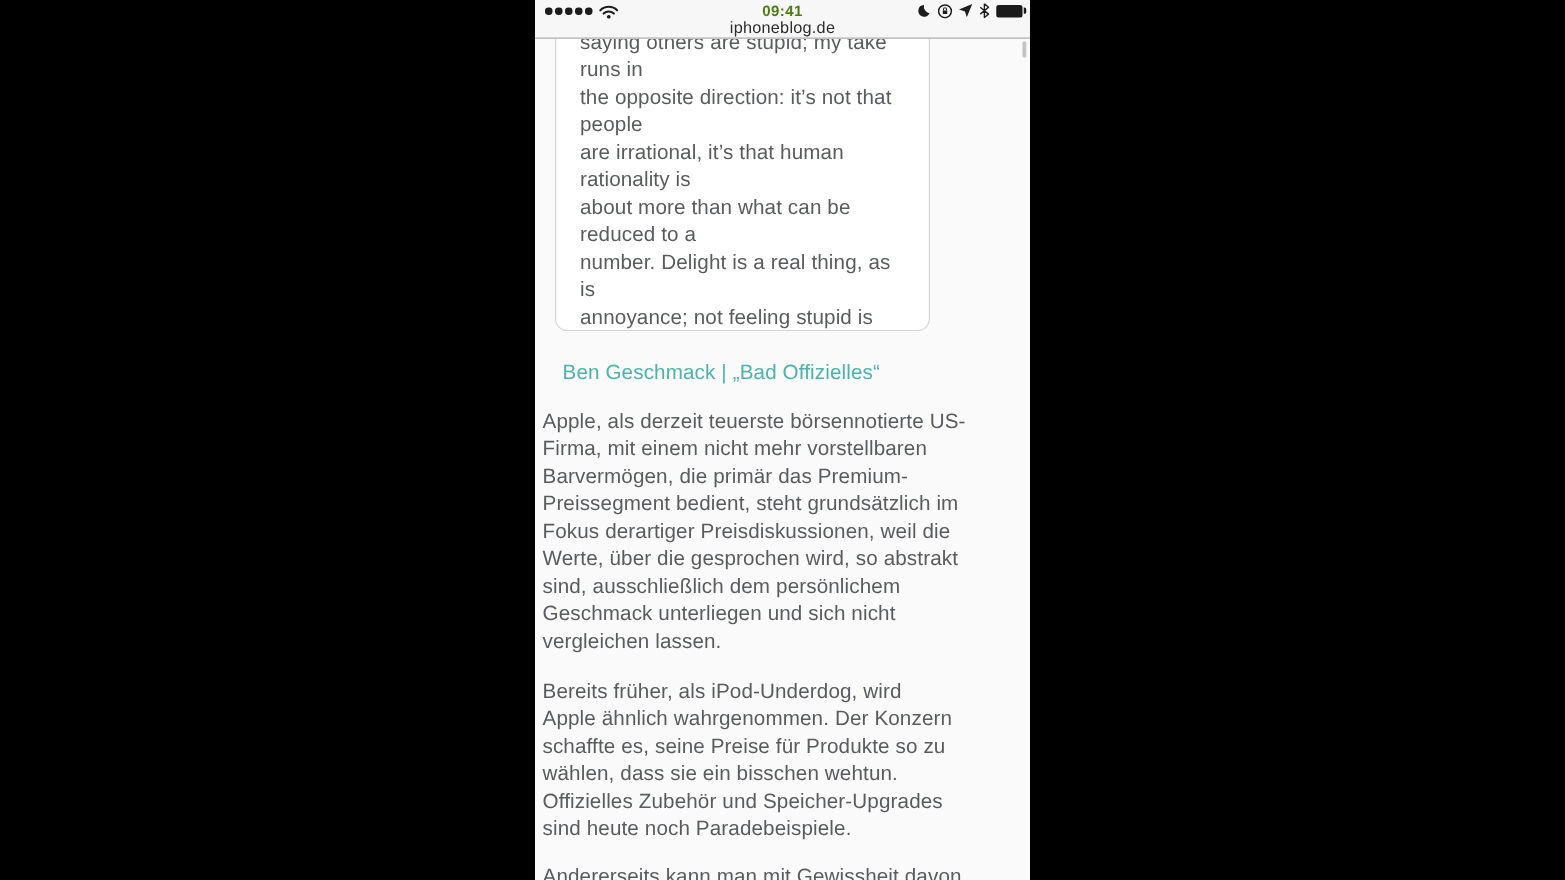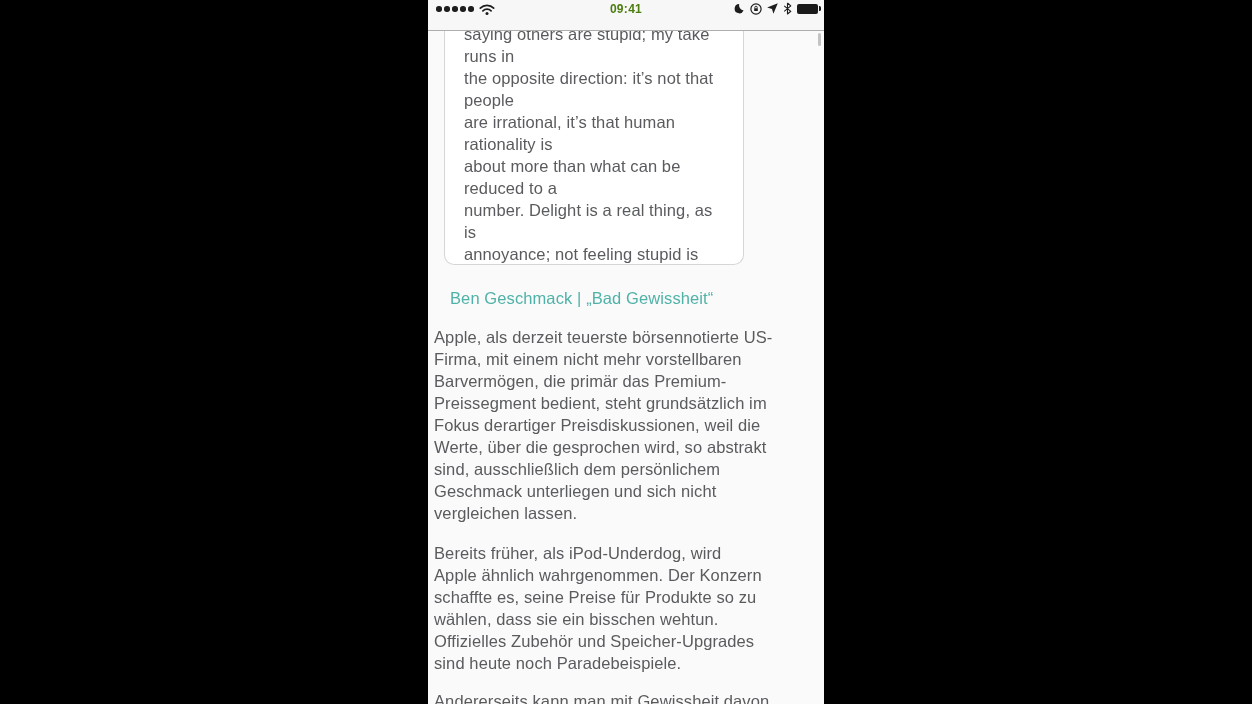--- a/index.html
+++ b/index.html
@@ -111,21 +111,21 @@
 annoyance; not feeling stupid is worth so
 much more than theoretical capability.
 Knowing there is someone you can ask for
 help is just as important as never needing
 help in the first place.</div>
     </div>
 
     <div class="byline">
       <span class="link">Ben Geschmack</span>
       <span class="sep">|</span>
-      <span class="link">„Bad Gewissheit“</span>
+      <span class="link">„Bad Offizielles“</span>
     </div>
 
     <div class="txt para para-1">Apple, als derzeit teuerste börsennotierte US-
 Firma, mit einem nicht mehr vorstellbaren
 Barvermögen, die primär das Premium-
 Preissegment bedient, steht grundsätzlich im
 Fokus derartiger Preisdiskussionen, weil die
 Werte, über die gesprochen wird, so abstrakt
 sind, ausschließlich dem persönlichem
 Geschmack unterliegen und sich nicht
@@ -171,15 +171,16 @@
       </svg>
       <svg class="icon-svg" width="11" height="11" viewBox="0 0 11 11">
         <path d="M10.8 0.2 L0.2 4.6 L5 6.1 L6.4 10.8 Z" fill="#1d1d1d"></path>
       </svg>
       <svg class="icon-svg" width="9" height="13" viewBox="0 0 9 13">
         <path d="M4.5 1 L4.5 12 L7.8 9.3 L1.2 3.8 M1.2 9.3 L7.8 3.8 L4.5 1" fill="none" stroke="#1d1d1d" stroke-width="1.1" stroke-linejoin="round"></path>
       </svg>
       <span class="battery"></span>
     </div>
 
+    <div class="url-row">iphoneblog.de</div>
   </div>
 
 </div>
 
 </body></html>

